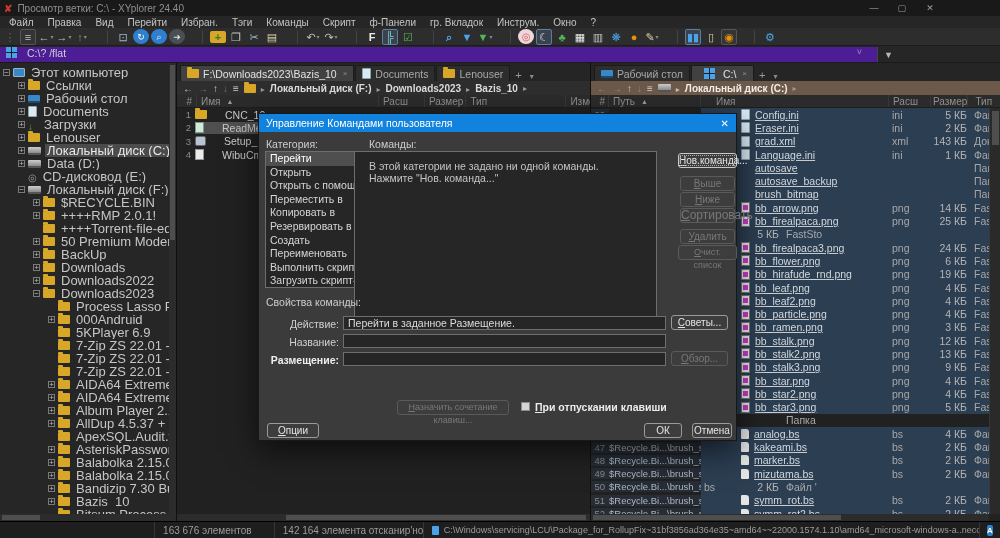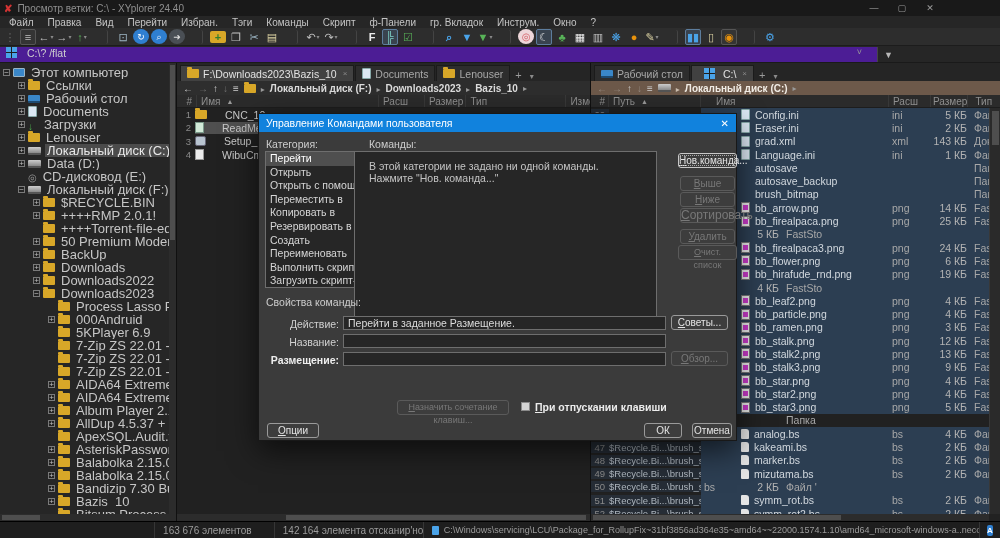--- a/index.html
+++ b/index.html
@@ -115,21 +115,21 @@
   .list { position:absolute; left:0; right:0; bottom:7px; overflow:hidden; background:#212121; }
   .pane-left .list, .pane-right .list { top:45px; }
   .lrow, .rrow { height:13.3px; display:flex; align-items:center; white-space:nowrap; font-size:10.5px; }
   .cnum { flex:0 0 18px; text-align:right; padding-right:4px; color:#8a8a8a; font-size:9.5px; }
   .lrow .lsel { display:flex; align-items:center; gap:12px; }
   .msel { background:#4f4f4f; }
   .lrow .ico { margin-right:4px; }
   .lname { color:#c8c8c8; padding:0 2px; }
   
   .cpath { flex:0 0 92px; overflow:hidden; color:#aeb6be; font-size:9.5px; }
-  .cname { flex:0 0 188px; padding-left:40px; display:flex; align-items:center; gap:5px; overflow:hidden; height:100%; }
+  .cname { flex:0 0 188px; padding-left:40px; display:flex; align-items:center; gap:5px; overflow:hidden; height:100%;text-decoration:underline; }
   .cname .nm { color:#bdbdbd; }
   .cext { flex:0 0 42px; padding-left:3px; color:#a8a8a8; height:100%; display:flex; align-items:center; }
   .csize { flex:0 0 36px; justify-content:flex-end; text-align:right; color:#b4b4b4; height:100%; display:flex; align-items:center; }
   .ctype { flex:1 1 auto; padding-left:7px; overflow:hidden; color:#a8a8a8; height:100%; display:flex; align-items:center; }
   .rrow.sel .cname, .rrow.sel .cext, .rrow.sel .csize, .rrow.sel .ctype { background:#2c3e52; }
   .rrow.sel .cnum, .rrow.sel .cpath { background:#262d36; }
   .rrow.sel .nm { color:#d2d8de; }
   .pane-hscroll { position:absolute; left:0; right:0; bottom:0; height:7px; background:#2c2c2c; }
   .pane-hscroll .thumb { position:absolute; top:1px; height:5px; background:#4e4e4e; }
   .pane-left .pane-hscroll .thumb { left:109px; width:300px; }
@@ -902,20 +902,24 @@
               <span class="nm">bb_hirafude_rnd.png</span>
             </span>
             <span class="cext">png</span>
             <span class="csize">19 КБ</span>
             <span class="ctype">FastSto</span>
           </div>
 
           <div class="rrow sel">
             <span class="cnum">35</span>
             <span class="cpath"></span>
+            <span class="cname">
+              <span class="ico i-png"></span>
+              <span class="nm">bb_leaf.png</span>
+            </span>
             <span class="cext">png</span>
             <span class="csize">4 КБ</span>
             <span class="ctype">FastSto</span>
           </div>
 
           <div class="rrow sel">
             <span class="cnum">36</span>
             <span class="cpath"></span>
             <span class="cname">
               <span class="ico i-png"></span>

